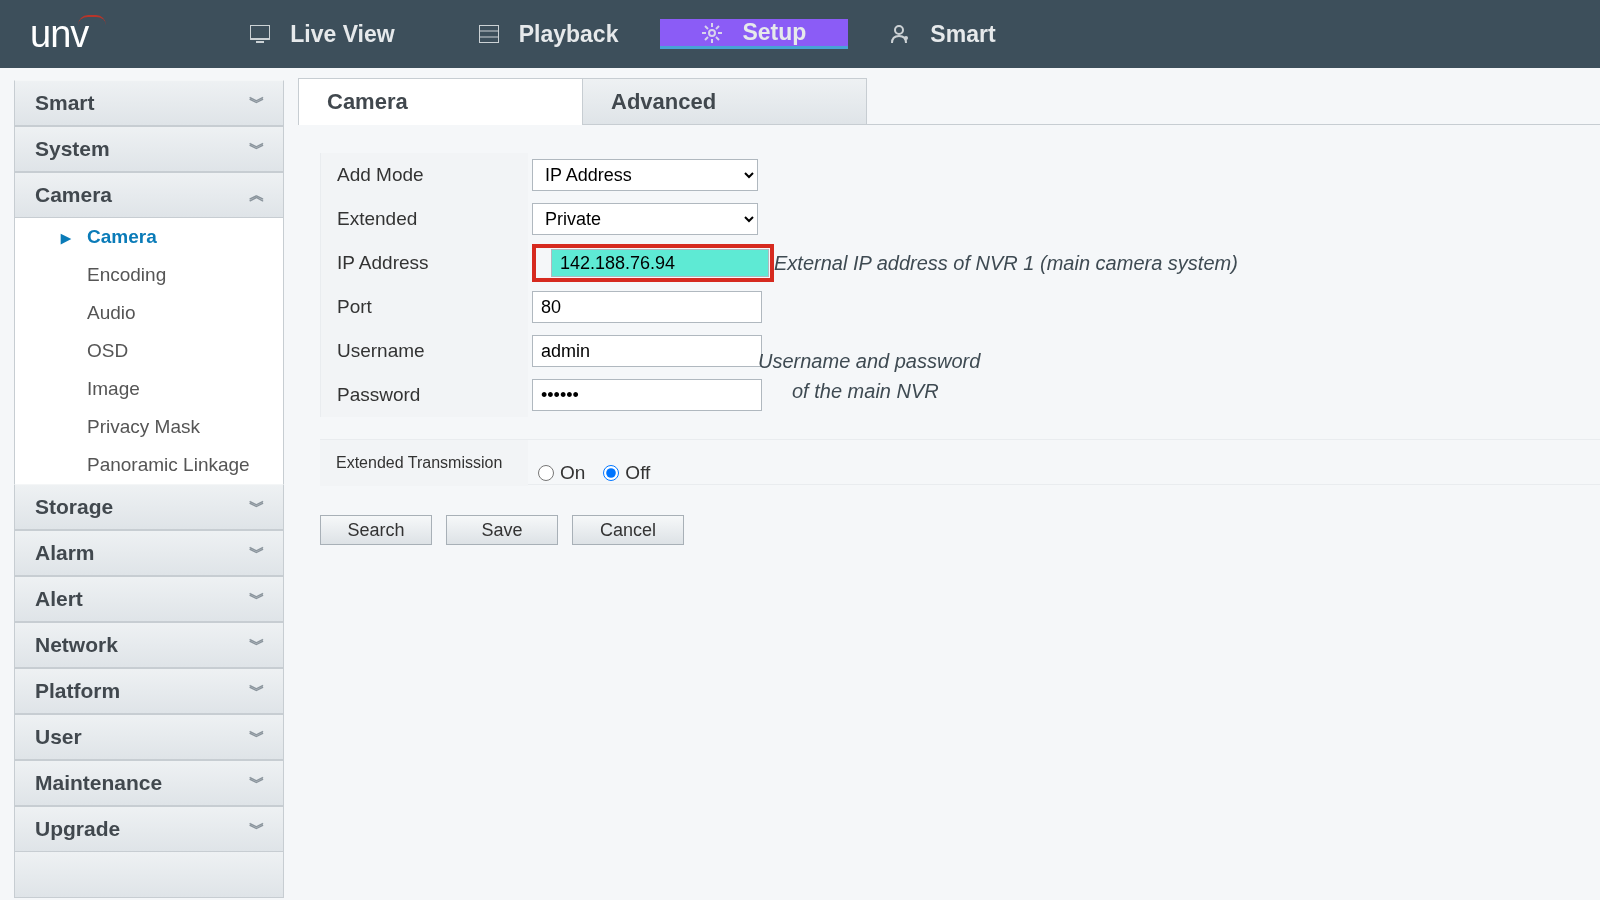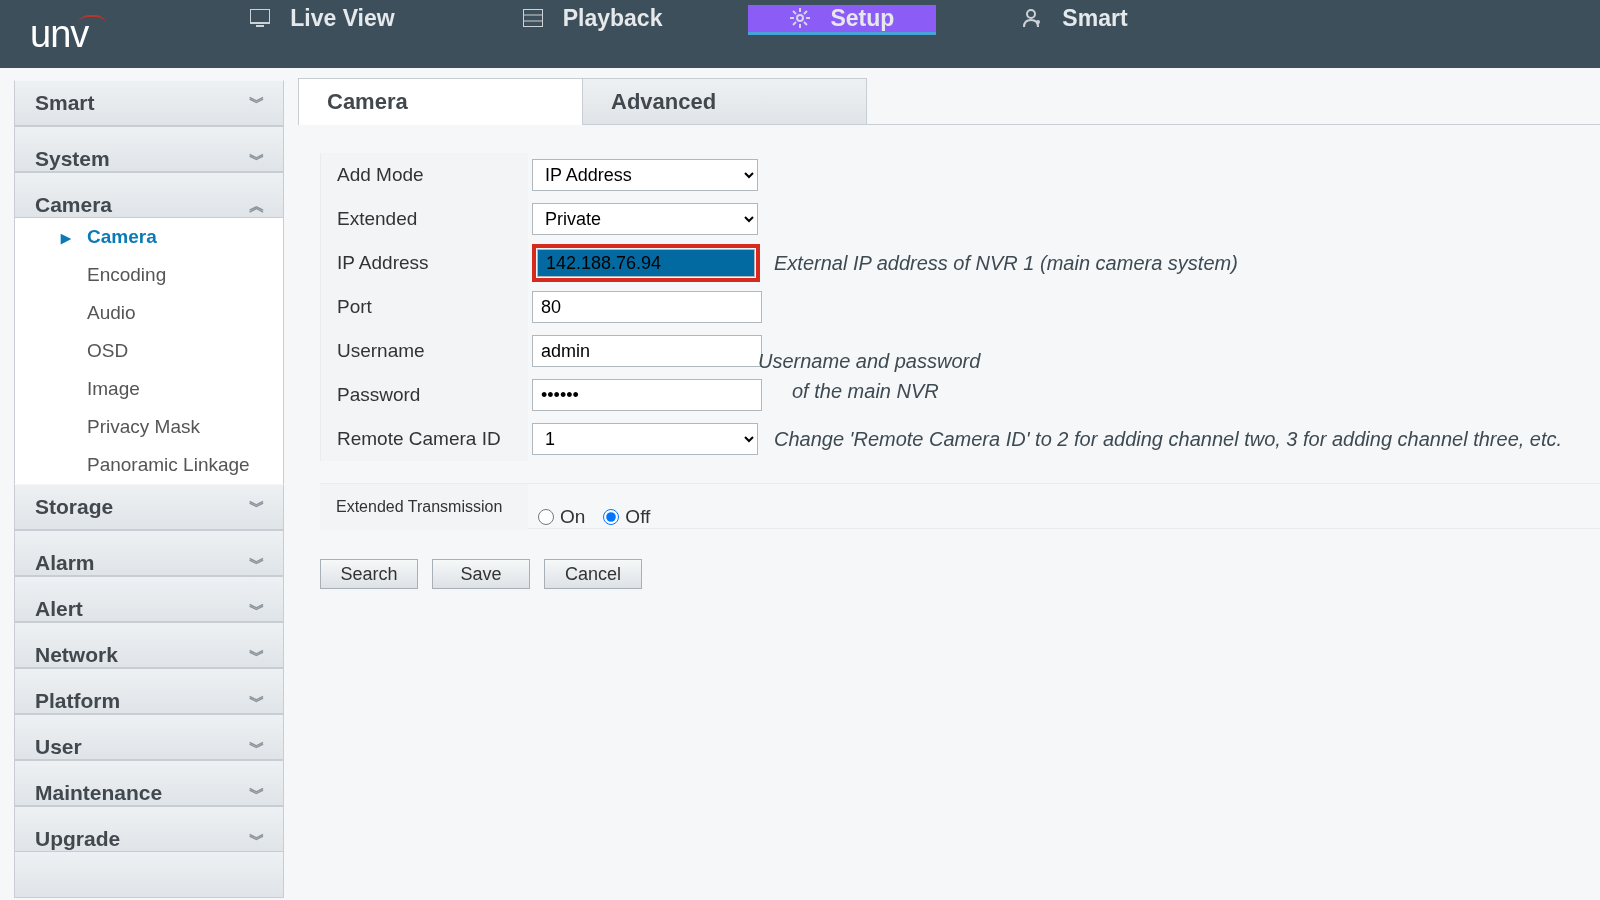--- a/index.html
+++ b/index.html
@@ -36,23 +36,22 @@
   width: 28px;
   height: 10px;
   border: 2px solid #b8352a;
   border-bottom: none;
   border-left: none;
   border-right: none;
   border-radius: 14px 14px 0 0;
 }
 .nav {
   display: flex;
-  align-items: flex-start;
+  align-items: center;
   height: 59px;
-  gap: 44px;
 }
 .nav-item {
   display: flex;
   align-items: center;
   gap: 20px;
   padding: 0 42px;
   color: #e6e9eb;
   font-size: 23px;
   font-weight: 600;
   cursor: pointer;
@@ -79,21 +78,21 @@
   height: 46px;
   display: flex;
   align-items: center;
   justify-content: space-between;
   padding: 0 20px;
   font-size: 21px;
   font-weight: 700;
   color: #41484e;
   cursor: pointer;
 }
-.side-group + .side-group { border-top: 1px solid #c7cdd2; align-items: flex-end; }
+.side-group + .side-group { border-top: 1px solid #c7cdd2; }
 .side-group.open { }
 .chev { color: #8a949c; font-size: 16px; letter-spacing: -2px; }
 .sub-items {
   background: #fff;
   border-left: 1px solid #c7cdd2;
   border-right: 1px solid #c7cdd2;
 }
 .sub-item {
   height: 38px;
   display: flex;
@@ -197,24 +196,25 @@
   font-size: 18px;
   padding: 0 8px;
   font-family: inherit;
 }
 .highlight-wrap {
   border: 4px solid #d62a1f;
   display: inline-block;
   padding: 1px;
 }
 .highlight-wrap input {
-  background: #0369a1;
+  background: #5eead4;
   border: 1px solid #b0b8bf;
   width: 218px;
   height: 28px;
+  margin-left: 14px;
 }
 .label-block {
   width: 208px;
   background: #f2f4f6;
   display: flex;
   align-items: center;
   padding-left: 16px;
   font-size: 16px;
   color: #333;
 }
@@ -240,21 +240,21 @@
 .radios label { display: flex; align-items: center; gap: 6px; cursor: pointer; }
 input[type=radio] { width: 16px; height: 16px; cursor: pointer; }
 
 
 .buttons {
   display: flex;
   gap: 14px;
   margin-top: 30px;
 }
 .btn {
-  width: 98px;
+  width: 112px;
   height: 30px;
   background: linear-gradient(#f6f8f9, #dde2e6);
   border: 1px solid #a8b0b7;
   font-size: 18px;
   color: #333;
   cursor: pointer;
   font-family: inherit;
 }
 
 
@@ -435,27 +435,20 @@
         <div class="control">
             <input type="text" value="admin" style="">
           </div>
       </div>
       <div class="row">
         <div class="label">Password</div>
         <div class="control">
             <input type="text" value="••••••" style="">
           </div>
       </div>
-      <div class="row">
-        <div class="label">Remote Camera ID</div>
-        <div class="control">
-            <select><option>1</option></select>
-          </div>
-        <div class="hint">Change 'Remote Camera ID' to 2 for adding channel two, 3 for adding channel three, etc.</div>
-      </div>
 
       <div class="ext-row">
         <div class="label-block">Extended Transmission</div>
         <div class="radios">
           <label>
               <input type="radio" name="ext" style="">
               <span>On</span>
             </label>
           <label>
               <input type="radio" name="ext" checked="" style="">

